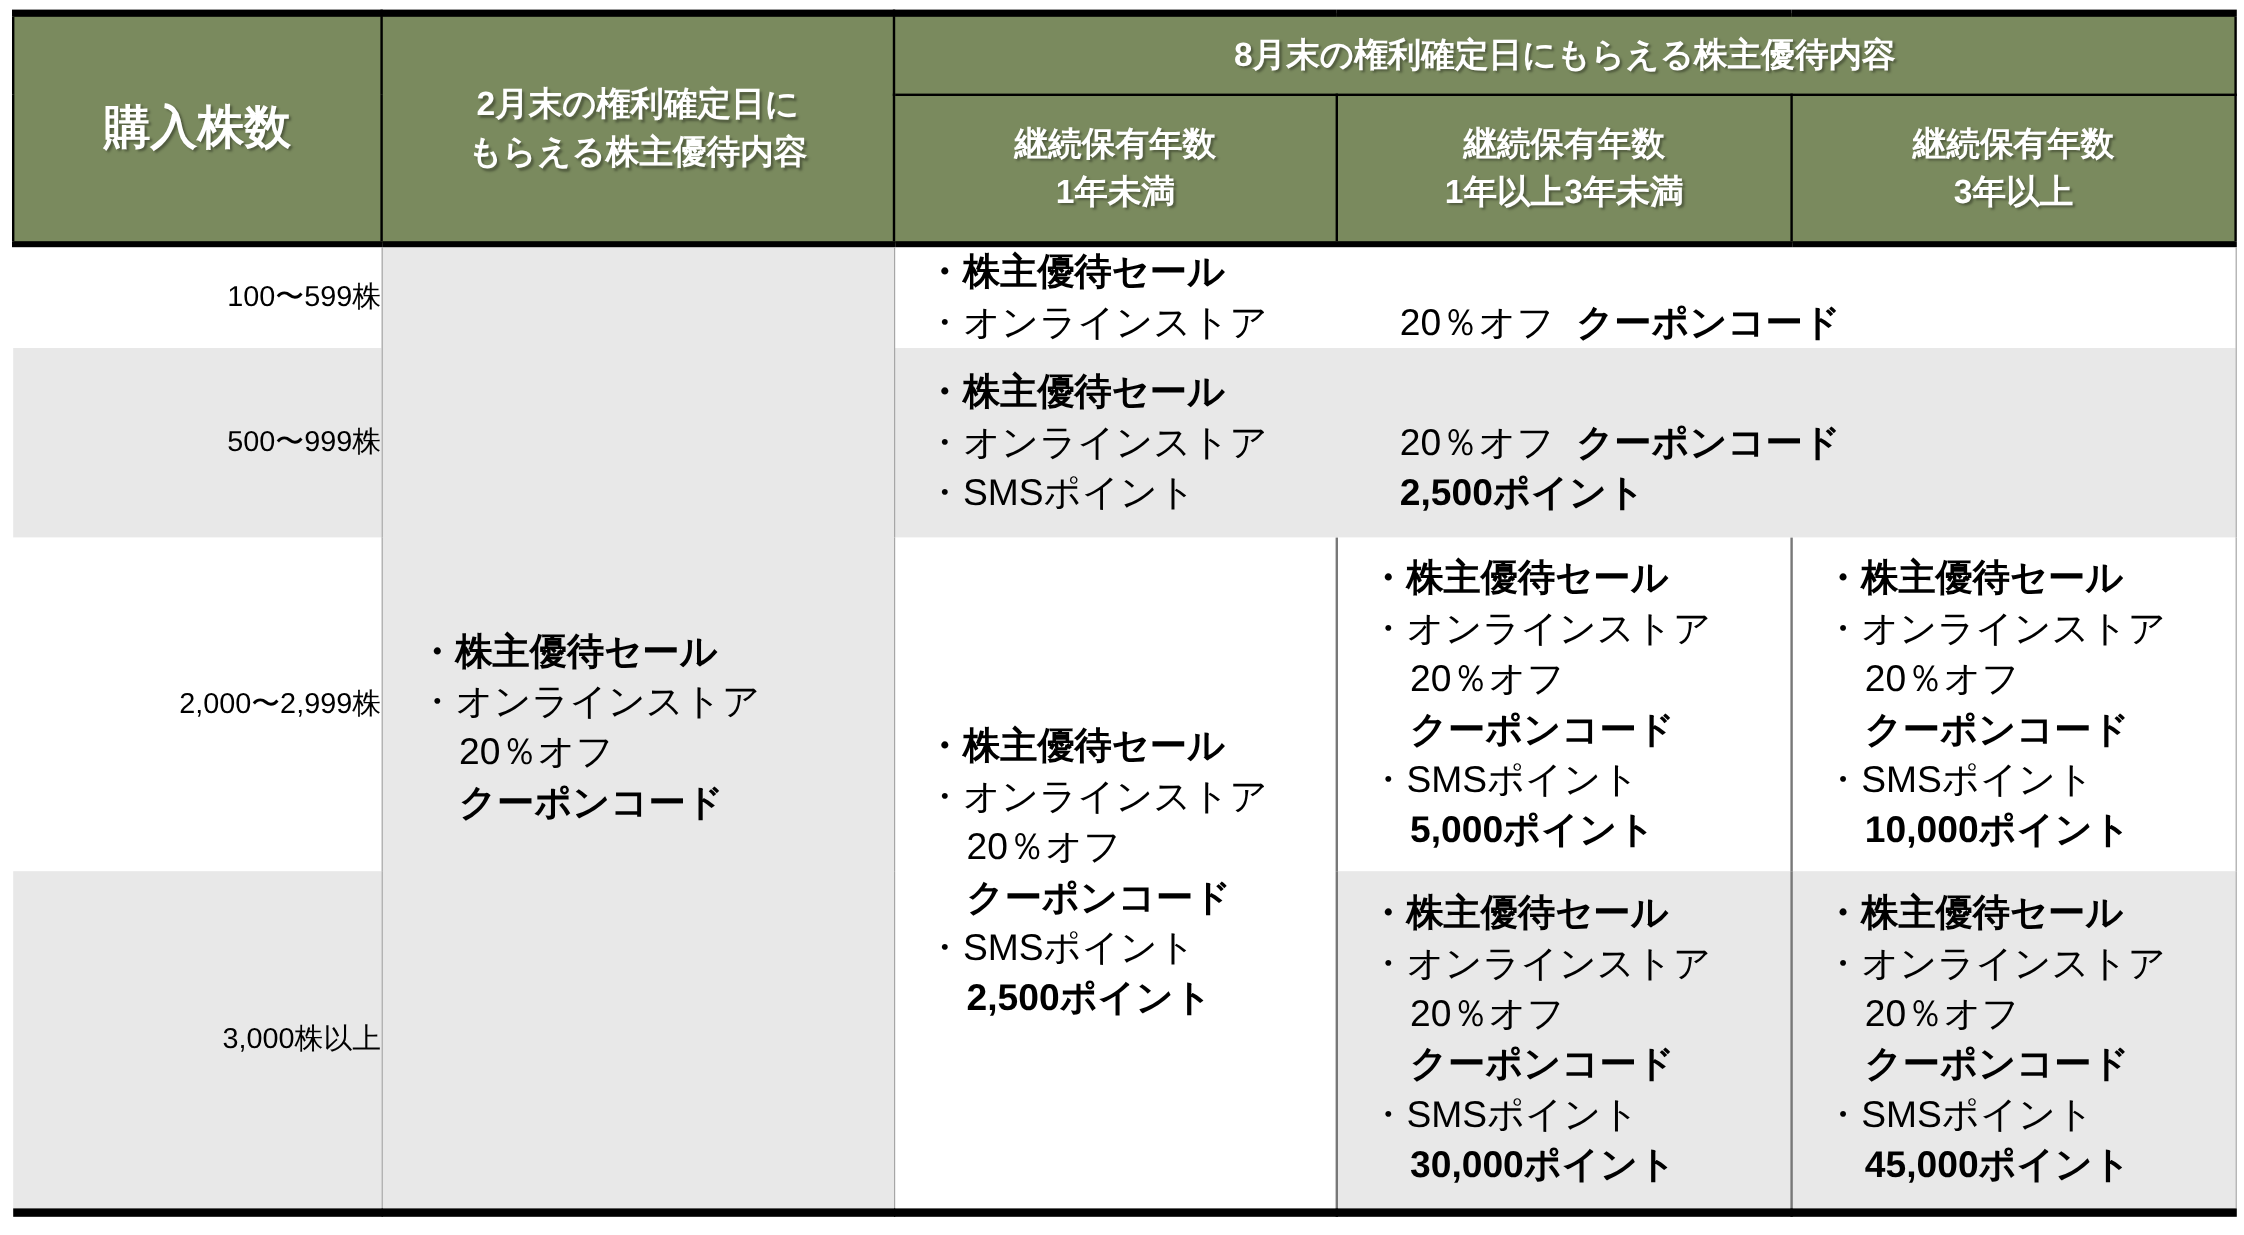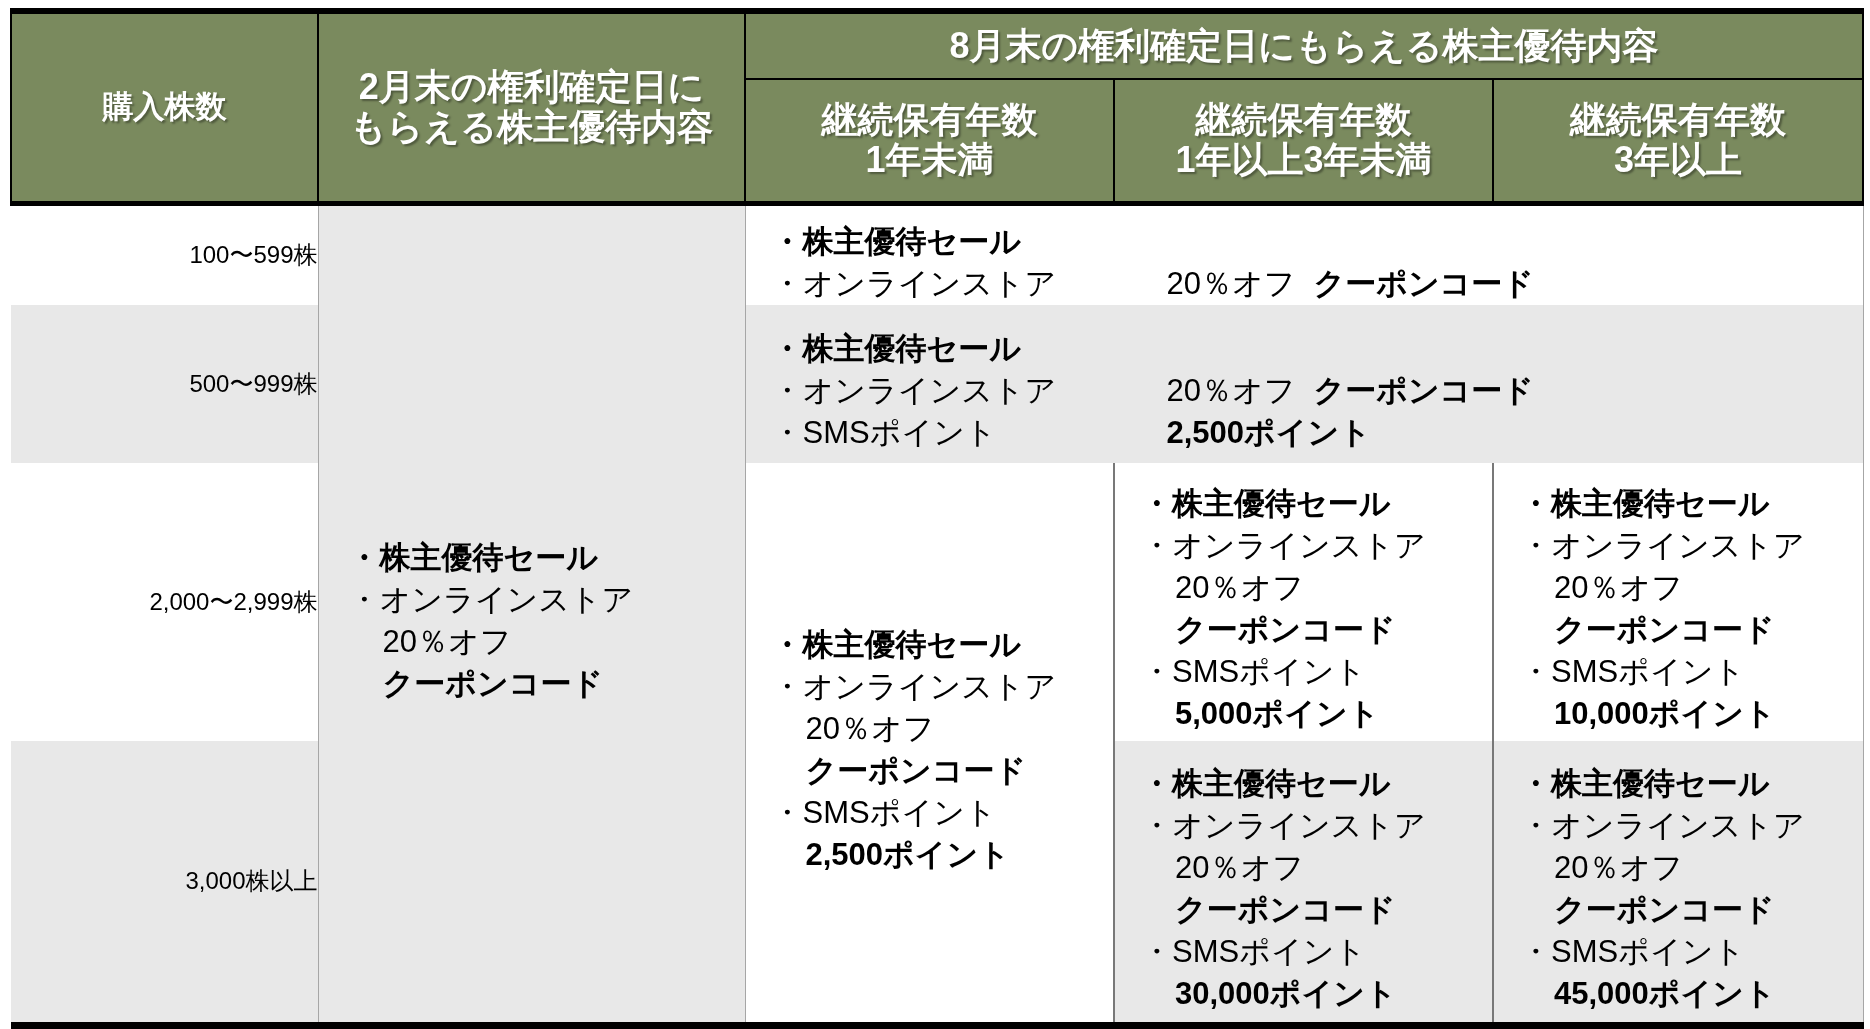--- a/index.html
+++ b/index.html
@@ -14,21 +14,21 @@
   table.benefits {
     border-collapse: collapse; table-layout: fixed; width: 1852px;
     border-top: 6px solid var(--border_black, #000);
     border-bottom: 7px solid var(--border_black, #000);
   }
 
   
   thead th {
     background: var(--header_bg, #7a8a5e);
     color: var(--header_text, #fff);
-    font-weight: 700; font-size: 36px; line-height: 40px;
+    font-weight: 700; font-size: 28px; line-height: 40px;
     text-align: center; vertical-align: middle; padding: 0;
     border: 2px solid var(--border_black, #000);
     text-shadow: 2px 2px 2px rgba(0,0,0,0.35);
   }
   thead th.bb-thick { border-bottom: 5px solid var(--border_black, #000); }
   tr.h1 { height: 68px; }
   tr.h2 { height: 124px; }
 
   
   tr.r1 { height: 84px; }
@@ -44,28 +44,28 @@
   .white { background: var(--row_white, #fff); }
   .gray  { background: var(--zebra_gray, #e8e8e8); }
 
   .label {
     text-align: right; font-size: 24px;
     border-right: 1px solid var(--border_gray, #a6a6a6);
   }
   .feb-cell { border-right: 1px solid var(--border_gray, #a6a6a6); }
   .v-dark-l { border-left: 2px solid var(--border_dark_gray, #787878); }
 
-  .benefit { padding-left: 26px; margin-top: 15px; }
+  .benefit { padding-left: 26px; }
   .feb-cell .benefit { padding-left: 30px; }
   .line { white-space: nowrap; }
   .indent { padding-left: 34px; }
   .bold { font-weight: 700; }
   .w-fixed { display: inline-block; width: 395px; }
   .gap-l { margin-left: 18px; }
-  .fs-31 { font-size: 31px; }
+  .fs-31 { font-size: 39px; }
 </style>
 </head>
 <body>
 
 <div class="stage">
 <table class="benefits">
   <colgroup>
     <col style="width:307px">
         <col style="width:427px">
         <col style="width:369px">

